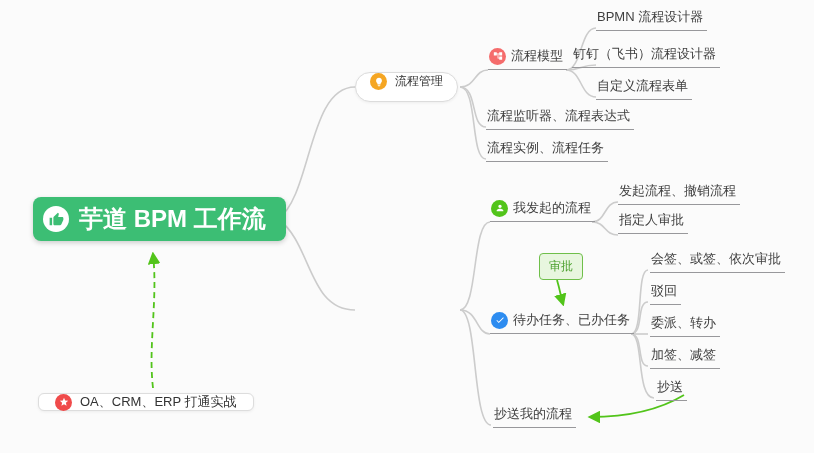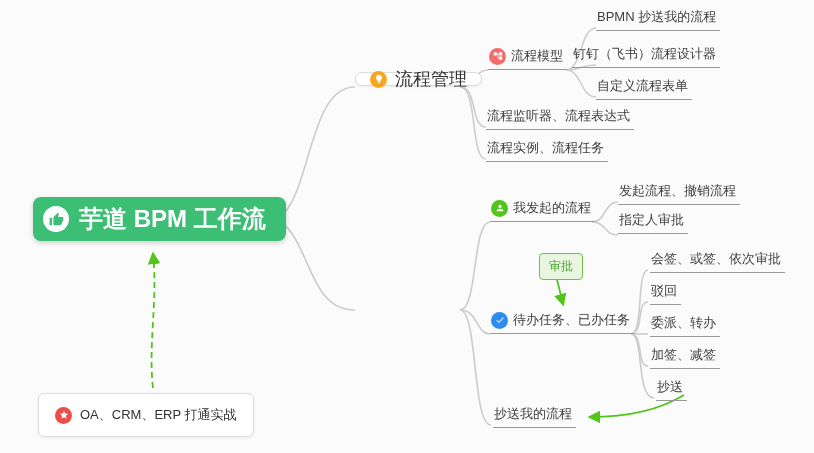--- a/index.html
+++ b/index.html
@@ -14,24 +14,24 @@
     position:absolute;left:33px;top:197px;height:44px;box-sizing:border-box;
     display:flex;align-items:center;gap:10px;padding:0 20px 0 10px;
     background:#3cbe74;border-radius:8px;color:#fff;font-size:24px;font-weight:bold;
     box-shadow:0 2px 5px rgba(0,0,0,.18);cursor:pointer;white-space:nowrap;
   }
   .root-icon{width:26px;height:26px;border-radius:50%;background:#fff;
     display:flex;align-items:center;justify-content:center;flex:none;}
 
   
   .node-box{
-    position:absolute;box-sizing:border-box;height:14px;
-    display:flex;align-items:center;gap:8px;padding:0 14px;
+    position:absolute;box-sizing:border-box;height:30px;
+    display:flex;gap:8px;padding:0 14px;
     background:#fff;border:1px solid #dcdcdc;border-radius:16px;
-    font-size:18px;color:#333;box-shadow:0 1px 3px rgba(0,0,0,.06);
+    font-size:12px;color:#333;box-shadow:0 1px 3px rgba(0,0,0,.06);
     cursor:pointer;white-space:nowrap;
   }
 
   
   .leaf{
     position:absolute;display:flex;align-items:center;gap:5px;
     font-size:13px;color:#3f3f3f;padding:0 4px 4px 1px;
     border-bottom:1px solid #98989b;cursor:pointer;white-space:nowrap;
   }
 
@@ -39,21 +39,21 @@
     display:flex;align-items:center;justify-content:center;}
   .circle-icon svg{display:block;}
 
   .badge{
     position:absolute;left:539px;top:253px;box-sizing:border-box;
     padding:4px 9px;border:1px solid #6fbf4a;background:#e8f6df;border-radius:4px;
     color:#4ca12e;font-size:12px;cursor:pointer;white-space:nowrap;
   }
 
   .foot-node{
-    position:absolute;left:38px;top:393px;height:44px;box-sizing:border-box;
+    position:absolute;left:38px;top:393px;height:18px;box-sizing:border-box;
     display:flex;align-items:center;gap:8px;padding:0 16px;
     background:#fff;border:1px solid #ddd;border-radius:6px;
     font-size:13px;color:#333;box-shadow:0 1px 3px rgba(0,0,0,.06);
     cursor:pointer;white-space:nowrap;
   }
 </style>
 </head>
 <body>
 
 <div class="canvas">
@@ -118,21 +118,21 @@
   <div class="leaf" style="left:488px;top:47px;">
     <span class="circle-icon" style="background:#f56c6c;">
       <svg width="10" height="10" viewBox="0 0 24 24" fill="#fff">
           <path d="M22 11V3h-7v3H9V3H2v8h7V8h2v10h4v3h7v-8h-7v3h-2V8h2v3z"></path>
         </svg>
     </span>
     <span>流程模型</span>
   </div>
 
   <div class="leaf" style="left:596px;top:8px;">
-    <span>BPMN 抄送我的流程</span>
+    <span>BPMN 流程设计器</span>
   </div>
   <div class="leaf" style="left:572px;top:45px;">
     <span>钉钉（飞书）流程设计器</span>
   </div>
   <div class="leaf" style="left:596px;top:77px;">
     <span>自定义流程表单</span>
   </div>
 
   <div class="leaf" style="left:486px;top:107px;font-family:Liberation Mono, monospace;">
     <span>流程监听器、流程表达式</span>

